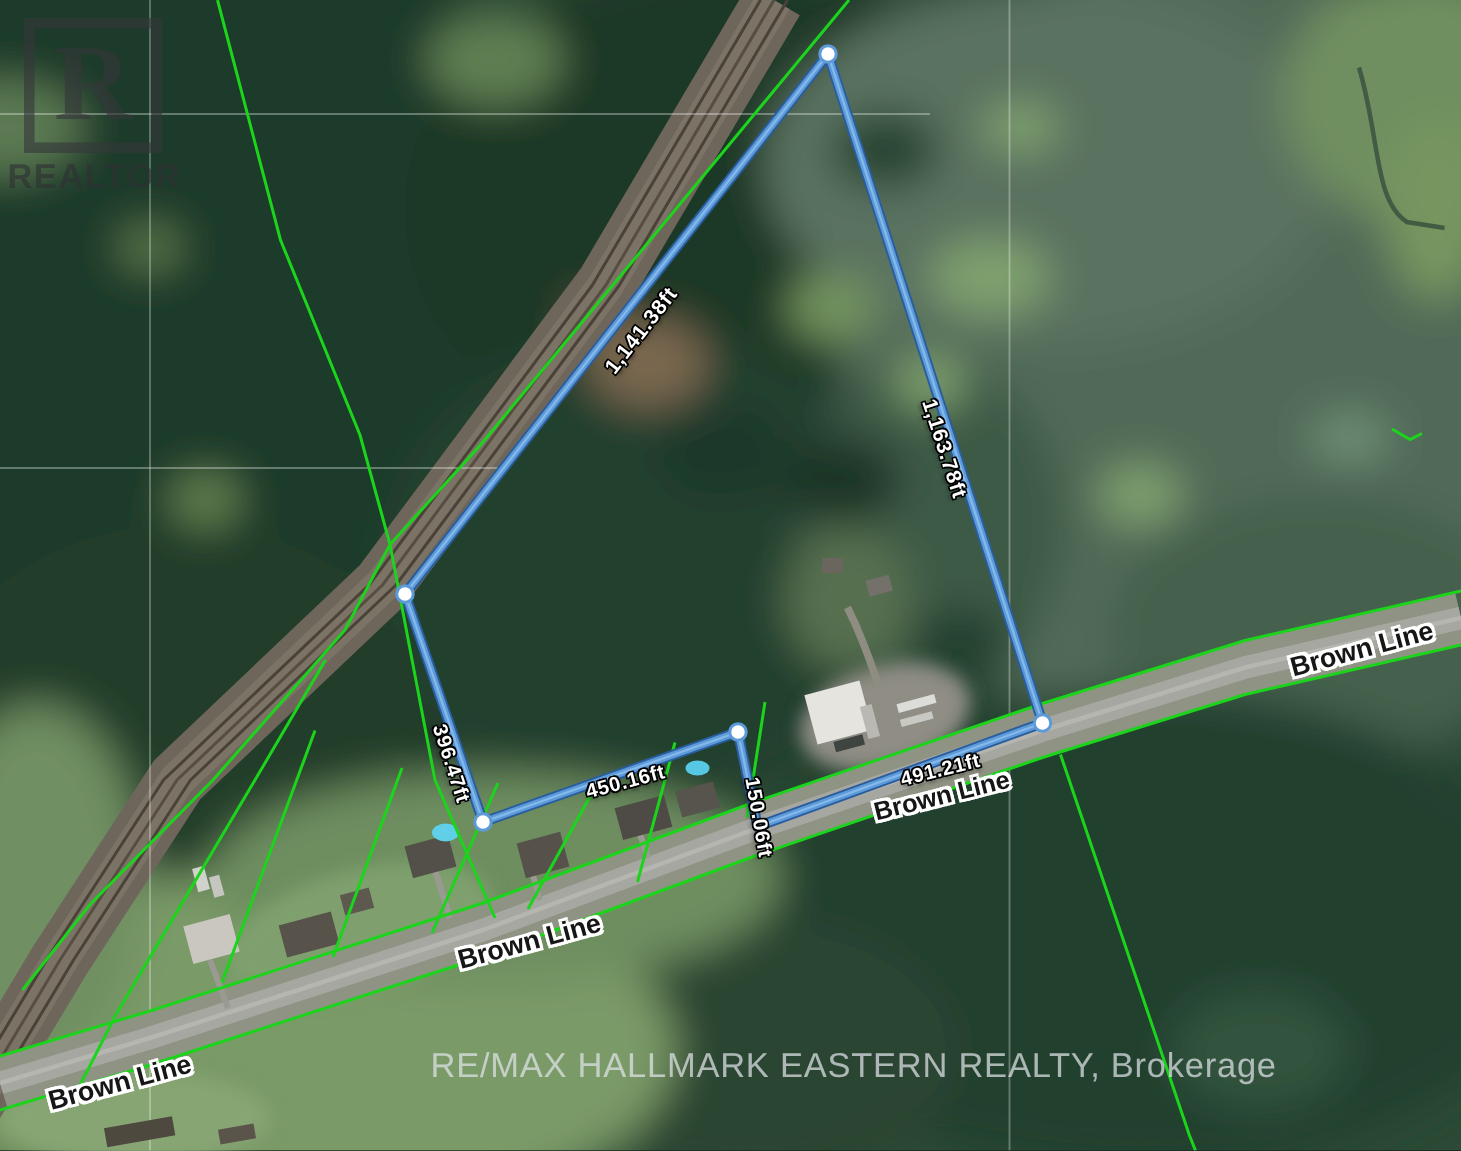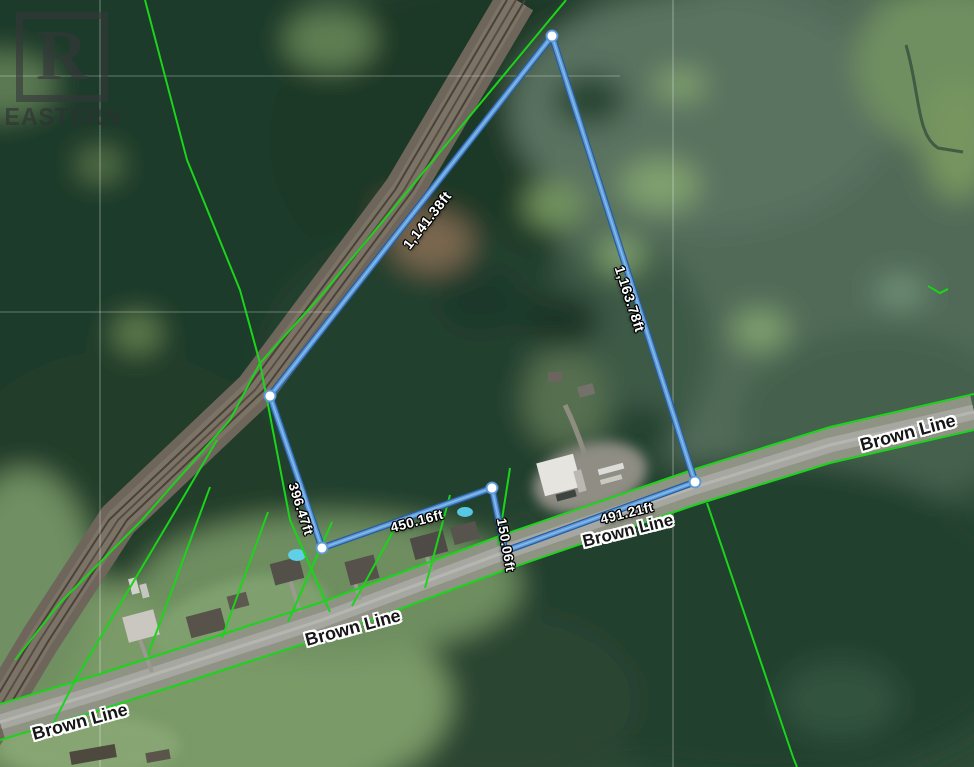--- a/index.html
+++ b/index.html
@@ -194,17 +194,18 @@
 
     <div class="map-label roadlbl" style="left:908px;top:433px;--r:-15deg;font-size:18px">Brown Line</div>
     <div class="map-label roadlbl" style="left:628px;top:531px;--r:-14deg;font-size:17px">Brown Line</div>
     <div class="map-label roadlbl" style="left:353px;top:628px;--r:-15deg;font-size:18px">Brown Line</div>
     <div class="map-label roadlbl" style="left:80px;top:722px;--r:-15deg;font-size:18px">Brown Line</div>
 
     <div class="realtor-wm">
       <div class="realtor-box">
         <span>R</span>
       </div>
-      <div class="realtor-word">EASTERN</div>
+      <div class="realtor-word">REALTOR</div>
     </div>
 
+    <div class="brokerage-wm">RE/MAX HALLMARK EASTERN REALTY, Brokerage</div>
   </div>
 </div>
 
 </body></html>

